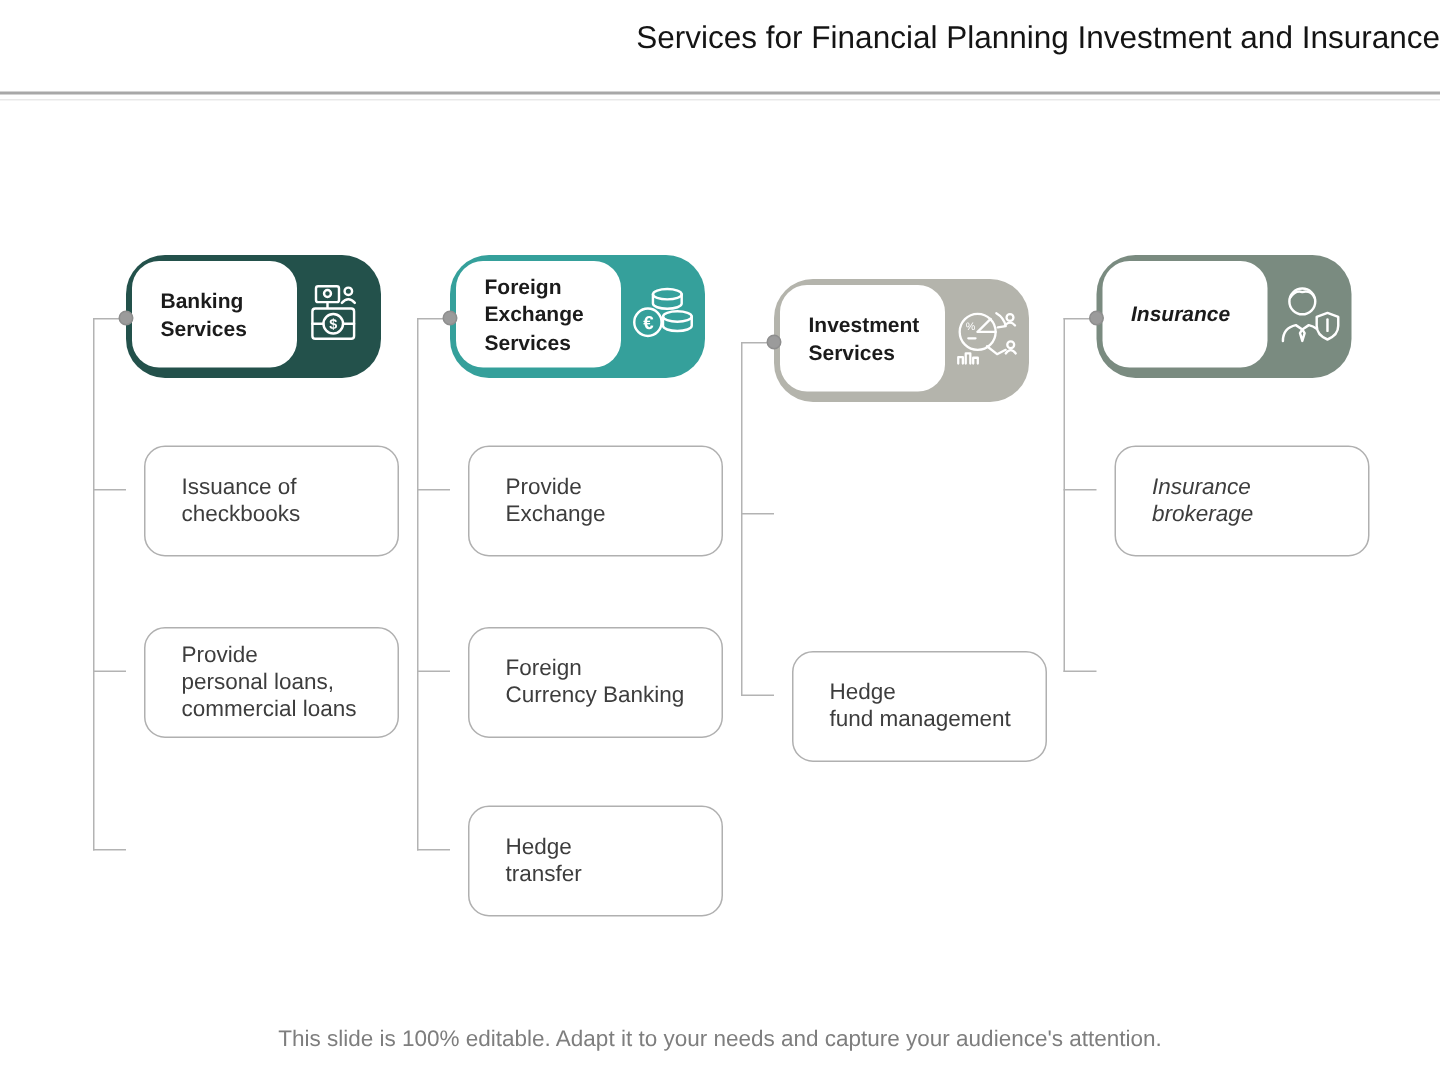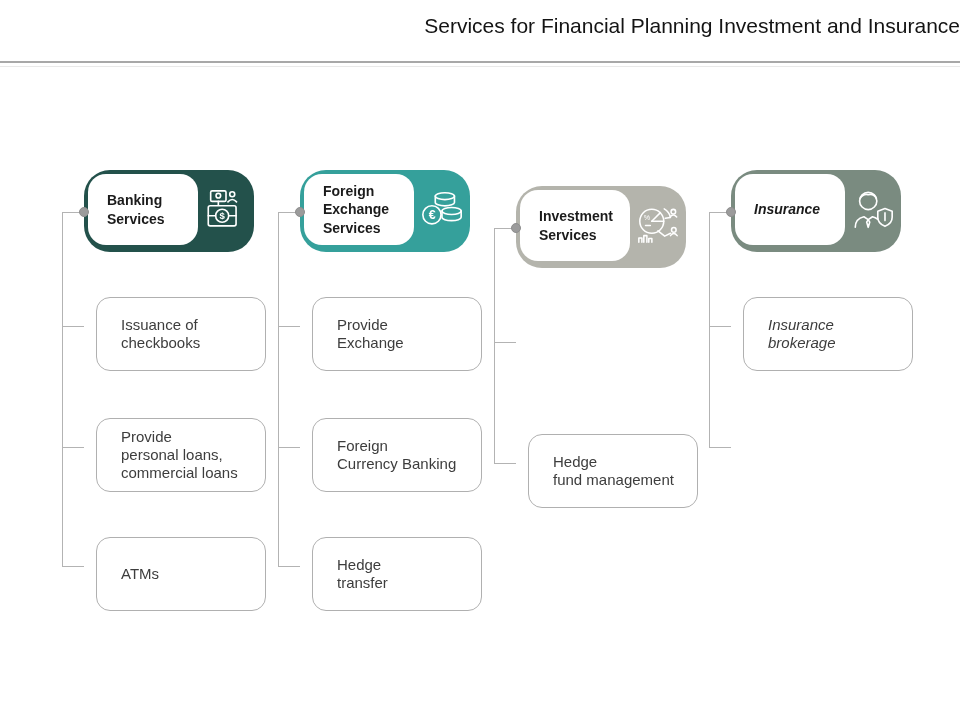--- a/index.html
+++ b/index.html
@@ -83,21 +83,20 @@
         <circle cx="20" cy="29" r="6.8"></circle>
         <text x="20" y="32.8" font-size="10" font-weight="bold" fill="#ffffff" stroke="none" text-anchor="middle" font-family="Liberation Sans, sans-serif">$</text>
       </svg>
     </div>
     <div class="dot"></div>
     <div class="item r0">Issuance of
 checkbooks</div>
     <div class="item r1">Provide
 personal loans,
 commercial loans</div>
-    <div class="item r2">ATMs</div>
   </div>
 
   <div class="column col-1">
     <div class="vline tall"></div>
     <div class="stub s0"></div>
     <div class="stub s1"></div>
     <div class="stub s2"></div>
     <div class="stub s3"></div>
     <div class="header" style="background-color: rgb(53, 160, 155);">
       <div class="header-white">
@@ -169,13 +168,14 @@
         <path d="M19 33 l-1.6 2.6 1.6 5.4 1.6 -5.4 z"></path>
         <path d="M36.5 21.5 l7.5 2.8 v6.2 q0 6.5 -7.5 9.5 q-7.5 -3 -7.5 -9.5 v-6.2 z"></path>
         <line x1="36.5" y1="26" x2="36.5" y2="34"></line>
       </svg>
     </div>
     <div class="dot"></div>
     <div class="item r0">Insurance
 brokerage</div>
   </div>
 
+  <div class="footer">This slide is 100% editable. Adapt it to your needs and capture your audience's attention.</div>
 </div>
 
 </body></html>

